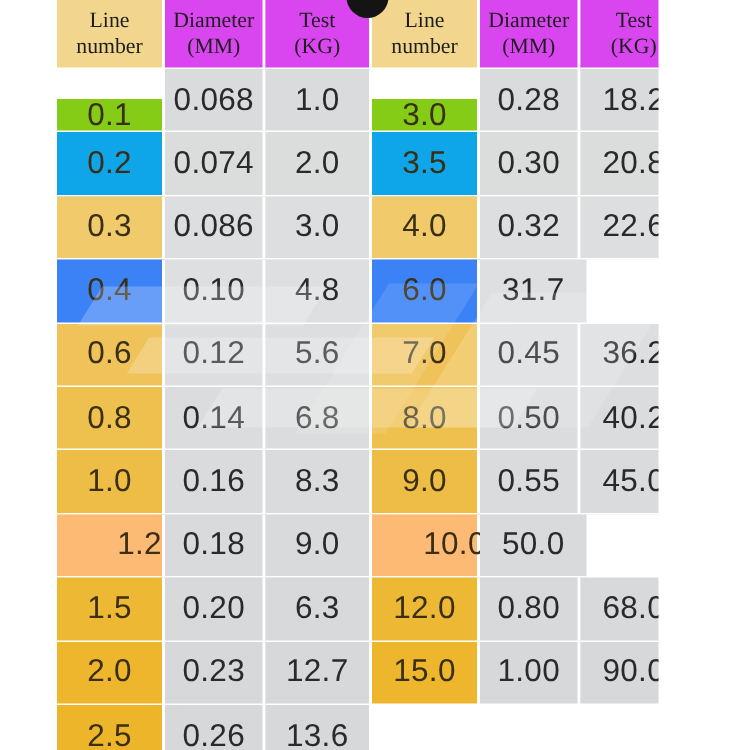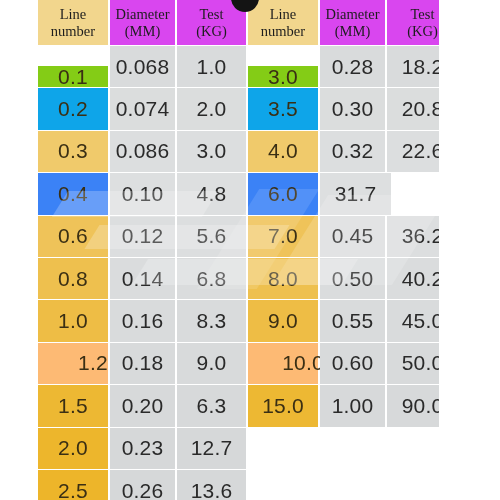--- a/index.html
+++ b/index.html
@@ -241,22 +241,26 @@
           <div class="cell c-dia">0.50</div>
           <div class="cell c-test">40.2</div>
         </div>
       <div class="brow">
           <div class="cell c-line">9.0</div>
           <div class="cell c-dia">0.55</div>
           <div class="cell c-test">45.0</div>
         </div>
       <div class="brow">
           <div class="cell c-line">10.0</div>
-          <div class="cell c-dia">0.60</div>
           <div class="cell c-test">50.0</div>
+        </div>
+      <div class="brow">
+          <div class="cell c-line">12.0</div>
+          <div class="cell c-dia">0.80</div>
+          <div class="cell c-test">68.0</div>
         </div>
       <div class="brow">
           <div class="cell c-line">15.0</div>
           <div class="cell c-dia">1.00</div>
           <div class="cell c-test">90.0</div>
         </div>
     </div>
 
   </div>
 </div>

